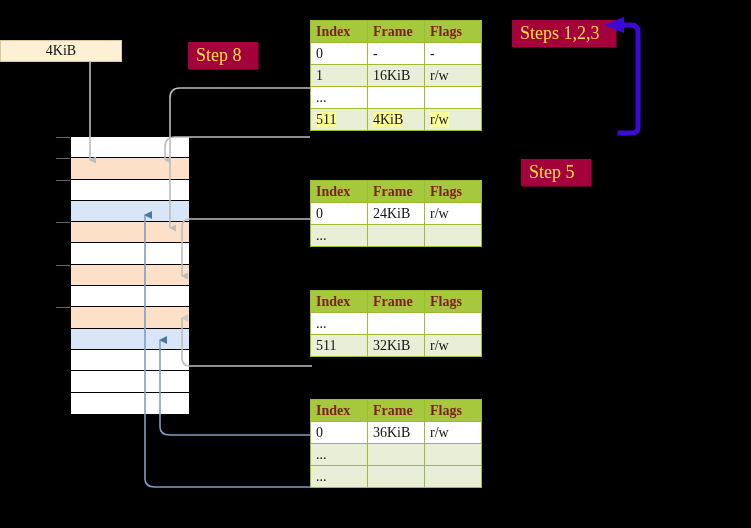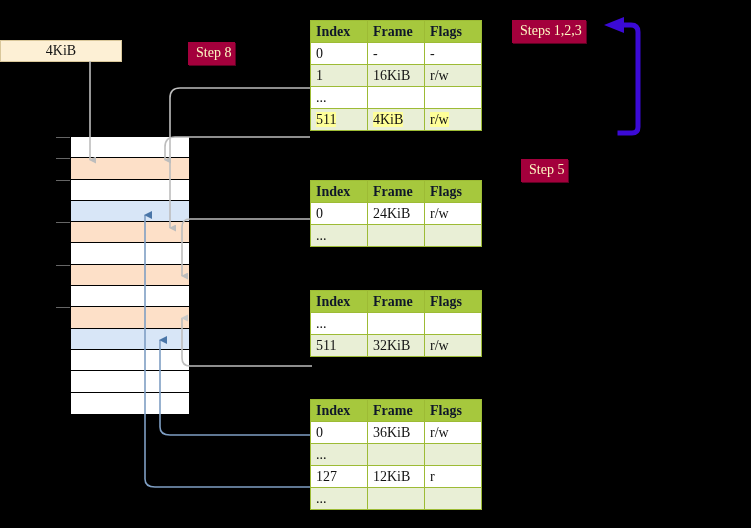--- a/index.html
+++ b/index.html
@@ -1,37 +1,37 @@
 <!DOCTYPE html>
 <html><head>
 <meta charset="utf-8">
 <style>
   html,body{margin:0;padding:0;background:#000;}
   body{width:751px;height:528px;position:relative;overflow:hidden;
        font-family:"Liberation Serif","DejaVu Serif",serif;}
   .stage{position:absolute;inset:0;}
 
   
-  .badge{position:absolute;font-size:14px;line-height:1;
-         padding:4px 4px 5px 8px;color:#fef9c3;white-space:nowrap;}
+  .badge{position:absolute;font-size:18px;line-height:1;
+         padding:4px 16px 5px 8px;color:#fde047;white-space:nowrap;}
   .badge.crimson{background:#a3003c;box-shadow:1px 1px 0 #5e0022;}
   .badge.violet{background:#5a0ae0;}
 
   
   .kib-box{position:absolute;background:#fdf0d5;border:1px solid #d9c79a;
            color:#111;font-size:14px;display:flex;align-items:center;
            justify-content:center;}
 
   
   .ptable{position:absolute;border-collapse:collapse;background:#fff;
           border:1px solid #8fae2a;font-size:14px;}
   .ptable td,.ptable th{border:1px solid #9dbb35;padding:2px 5px;
           height:22px;box-sizing:border-box;text-align:left;color:#111;
           font-weight:normal;}
-  .ptable th{background:#a6c83d;color:#0f172a;font-weight:bold;}
+  .ptable th{background:#a6c83d;color:#7f1d1d;font-weight:bold;}
   .ptable tr.alt td{background:#e9efd6;}
   .ptable td.c0{width:57px;}
   .ptable td.c1{width:57px;}
   .ptable td.c2{width:57px;}
   .ptable th.c0{width:57px;}
   .ptable th.c1{width:57px;}
   .ptable th.c2{width:57px;}
   .hl{background:#ffff99;}
 
   
@@ -220,25 +220,20 @@
         <tr>
           <td class="c0">0</td>
           <td class="c1">36KiB</td>
           <td class="c2">r/w</td>
         </tr>
         <tr class="alt">
           <td class="c0">...</td>
           <td class="c1"></td>
           <td class="c2"></td>
         </tr>
-        <tr>
-          <td class="c0">127</td>
-          <td class="c1">12KiB</td>
-          <td class="c2">r</td>
-        </tr>
         <tr class="alt">
           <td class="c0">...</td>
           <td class="c1"></td>
           <td class="c2"></td>
         </tr>
       </tbody>
     </table>
 
 </div>
 

